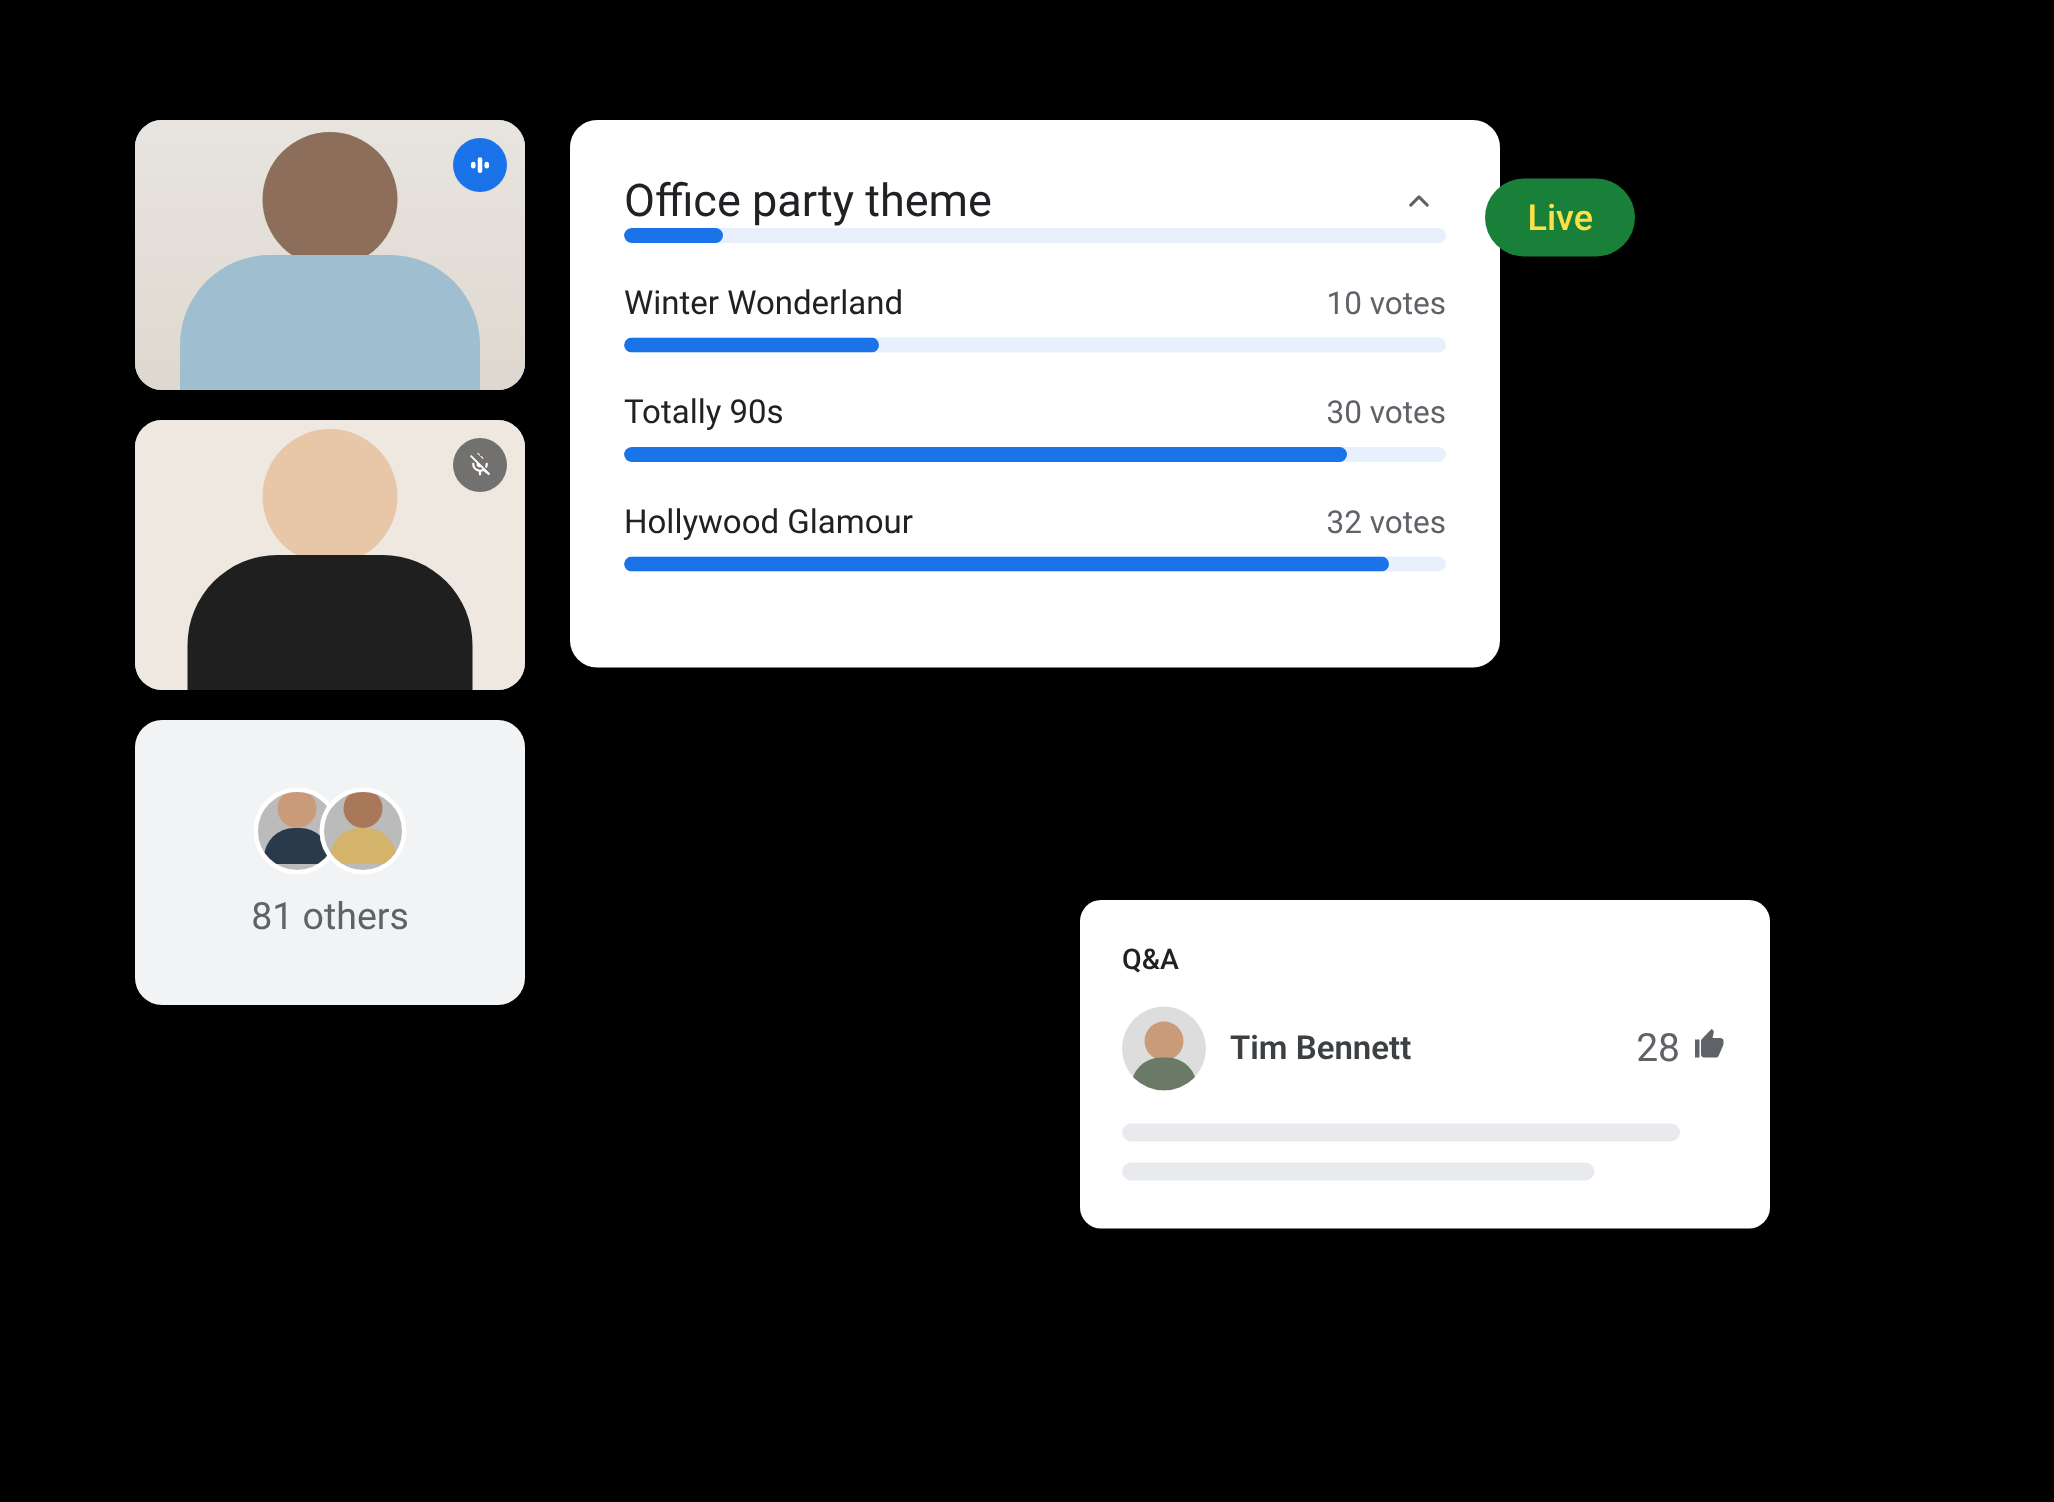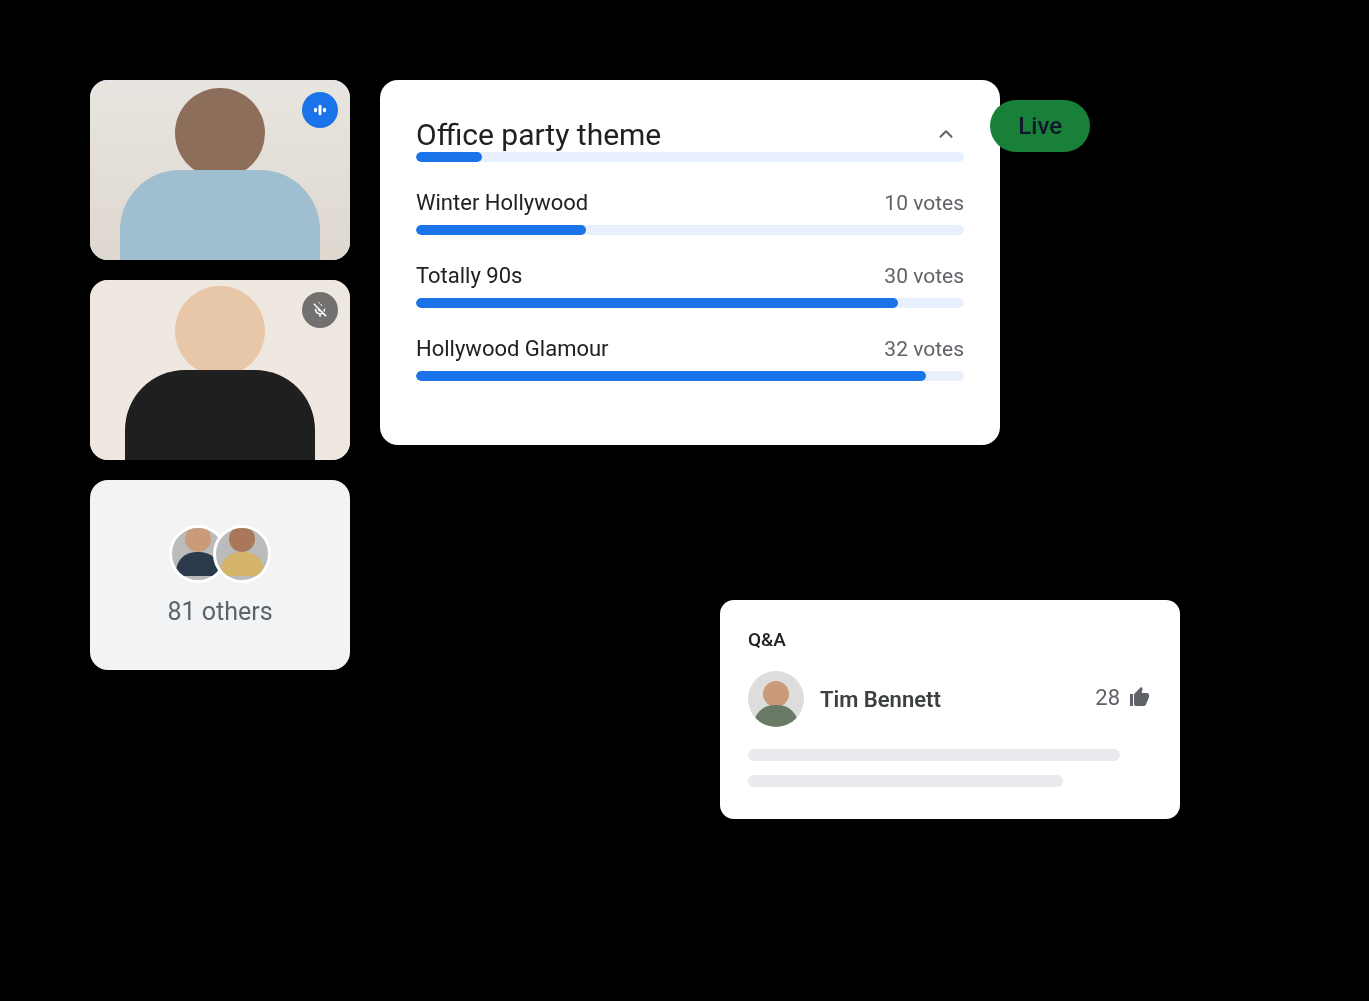--- a/index.html
+++ b/index.html
@@ -50,30 +50,30 @@
   .panel-head{display:flex;align-items:center;justify-content:space-between;}
   .panel-title{font-size:30px;color:var(--dark);font-weight:400;}
   .chev{width:36px;height:36px;display:flex;align-items:center;justify-content:center;cursor:pointer;color:var(--grey-text);}
   .opt{margin-bottom:28px;}
   .opt-row{display:flex;justify-content:space-between;align-items:baseline;margin-bottom:10px;}
   .opt-label{font-size:22px;color:var(--dark);}
   .opt-votes{font-size:21px;color:var(--grey-text);}
   .bar{height:10px;border-radius:6px;background:var(--blue-light);overflow:hidden;}
   .bar-fill{height:100%;border-radius:6px;background:var(--blue);}
   
-  .live{position:absolute;right:-90px;top:20px;background:var(--green);color:#0f172a;font-size:24px;font-weight:500;padding:12px 28px;border-radius:999px;}
+  .live{position:absolute;right:-90px;top:39px;background:var(--green);color:#fde047;font-size:24px;font-weight:500;padding:12px 28px;border-radius:999px;}
   
   .qa{position:absolute;left:630px;top:520px;width:460px;background:#fff;border-radius:14px;padding:28px 28px 32px;box-shadow:0 10px 30px rgba(0,0,0,.22);}
   .qa-title{font-size:19px;color:var(--dark);font-weight:500;margin-bottom:20px;}
   .qa-row{display:flex;align-items:center;gap:16px;margin-bottom:22px;}
   .qa-av{width:56px;height:56px;border-radius:50%;background:#ddd;display:flex;flex-direction:column;align-items:center;justify-content:flex-end;overflow:hidden;}
   .qa-av .ah{width:26px;height:26px;border-radius:50%;background:#c99b78;margin-bottom:-2px;}
   .qa-av .ab{width:44px;height:22px;border-radius:20px 20px 0 0;background:#6b7a66;}
   .qa-name{flex:1;font-size:22px;font-weight:600;color:#3c4043;}
-  .qa-up{display:flex;align-items:flex-start;gap:8px;color:var(--grey-text);font-size:22px;cursor:pointer;}
+  .qa-up{display:flex;align-items:flex-start;gap:8px;color:var(--grey-text);font-size:26px;cursor:pointer;}
   .qa-up svg{fill:var(--grey-text);}
   .skl{height:12px;border-radius:6px;background:#e8eaed;margin-top:14px;}
 </style>
 </head>
 <body>
 
 <div class="stage">
   <div class="row">
 
     <div class="tiles">
@@ -141,21 +141,21 @@
       </div>
 
       <div class="opt">
         <div class="bar">
             <div class="bar-fill" style="width:12%"></div>
           </div>
       </div>
 
       <div class="opt">
         <div class="opt-row">
-          <span class="opt-label">Winter Hollywood</span>
+          <span class="opt-label">Winter Wonderland</span>
           <span class="opt-votes">10 votes</span>
         </div>
         <div class="bar">
             <div class="bar-fill" style="width:31%"></div>
           </div>
       </div>
 
       <div class="opt">
         <div class="opt-row">
           <span class="opt-label">Totally 90s</span>

